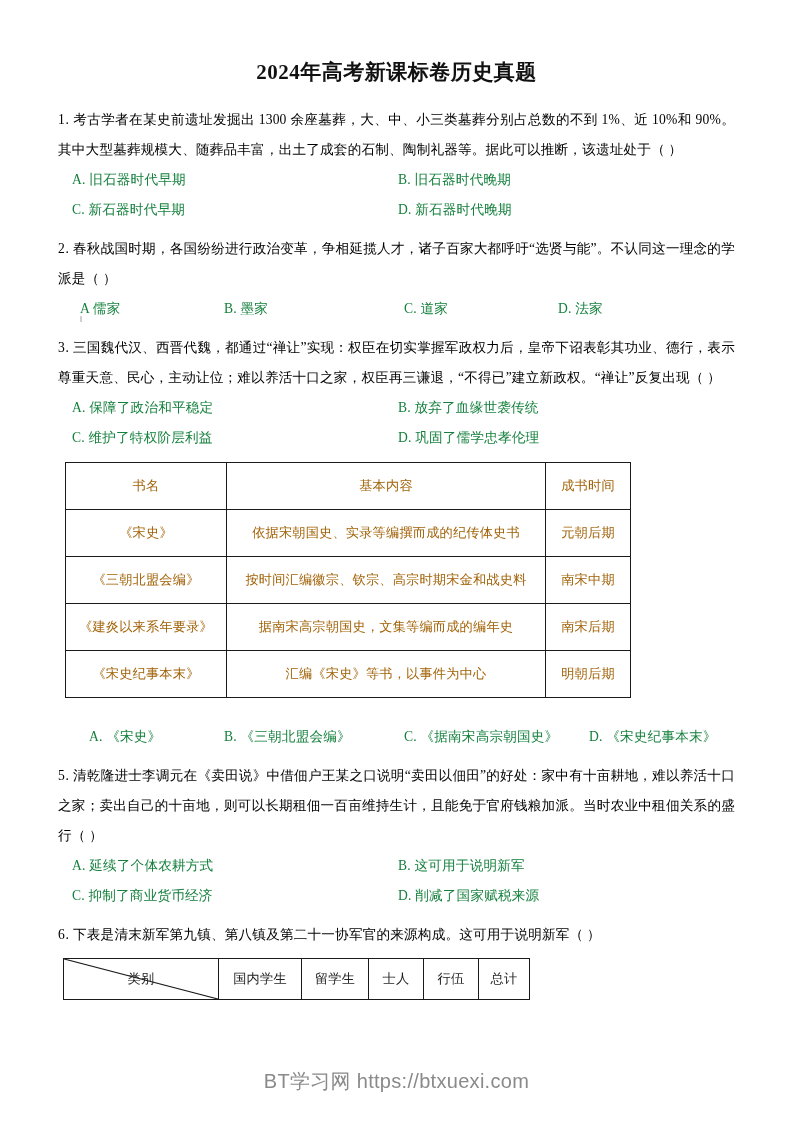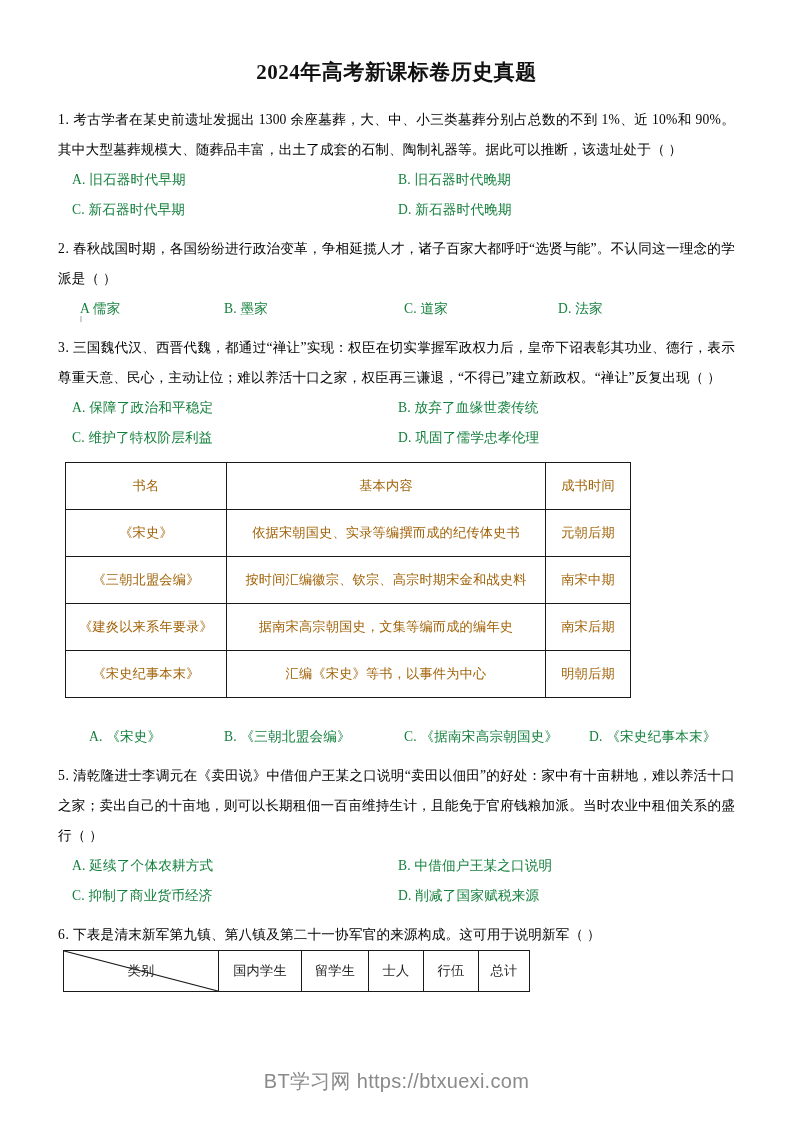--- a/index.html
+++ b/index.html
@@ -93,21 +93,21 @@
     letter-spacing: 0.2px;
   }
   table.hist-table td.c-name { width: 152px; }
   table.hist-table td.c-desc { width: 310px; }
   table.hist-table td.c-time { width: 76px; }
 
   
   table.origin-table {
     border-collapse: collapse;
     margin-left: 5px;
-    margin-top: 0;
+    margin-top: 8px;
     table-layout: fixed;
     padding-left: 40px;
   }
   table.origin-table td {
     border: 1px solid #1a1a1a;
     font-size: 13.2px;
     line-height: 18px;
     height: 38px;
     text-align: center;
     vertical-align: middle;
@@ -244,21 +244,21 @@
       <span class="opt opt4 col-b">B. 《三朝北盟会编》</span>
       <span class="opt opt4 col-c">C. 《据南宋高宗朝国史》</span>
       <span class="opt opt4 col-d">D. 《宋史纪事本末》</span>
     </div>
   </div>
 
   <div class="q-block">
     <div class="q-stem"><span class="qnum">5.</span> <span>清乾隆进士李调元在《卖田说》中借佃户王某之口说明“卖田以佃田”的好处：家中有十亩耕地，难以养活十口之家；卖出自己的十亩地，则可以长期租佃一百亩维持生计，且能免于官府钱粮加派。当时农业中租佃关系的盛行（      ）</span></div>
     <div class="opt-row">
       <span class="opt col-a">A. 延续了个体农耕方式</span>
-      <span class="opt col-b">B. 中借佃户王某之口说明</span>
+      <span class="opt col-b">B. 这可用于说明新军</span>
     </div>
     <div class="opt-row">
       <span class="opt col-a">C. 抑制了商业货币经济</span>
       <span class="opt col-b">D. 削减了国家赋税来源</span>
     </div>
   </div>
 
   <div class="q-block">
     <div class="q-stem"><span class="qnum">6.</span> <span>下表是清末新军第九镇、第八镇及第二十一协军官的来源构成。这可用于说明新军（      ）</span></div>
 

